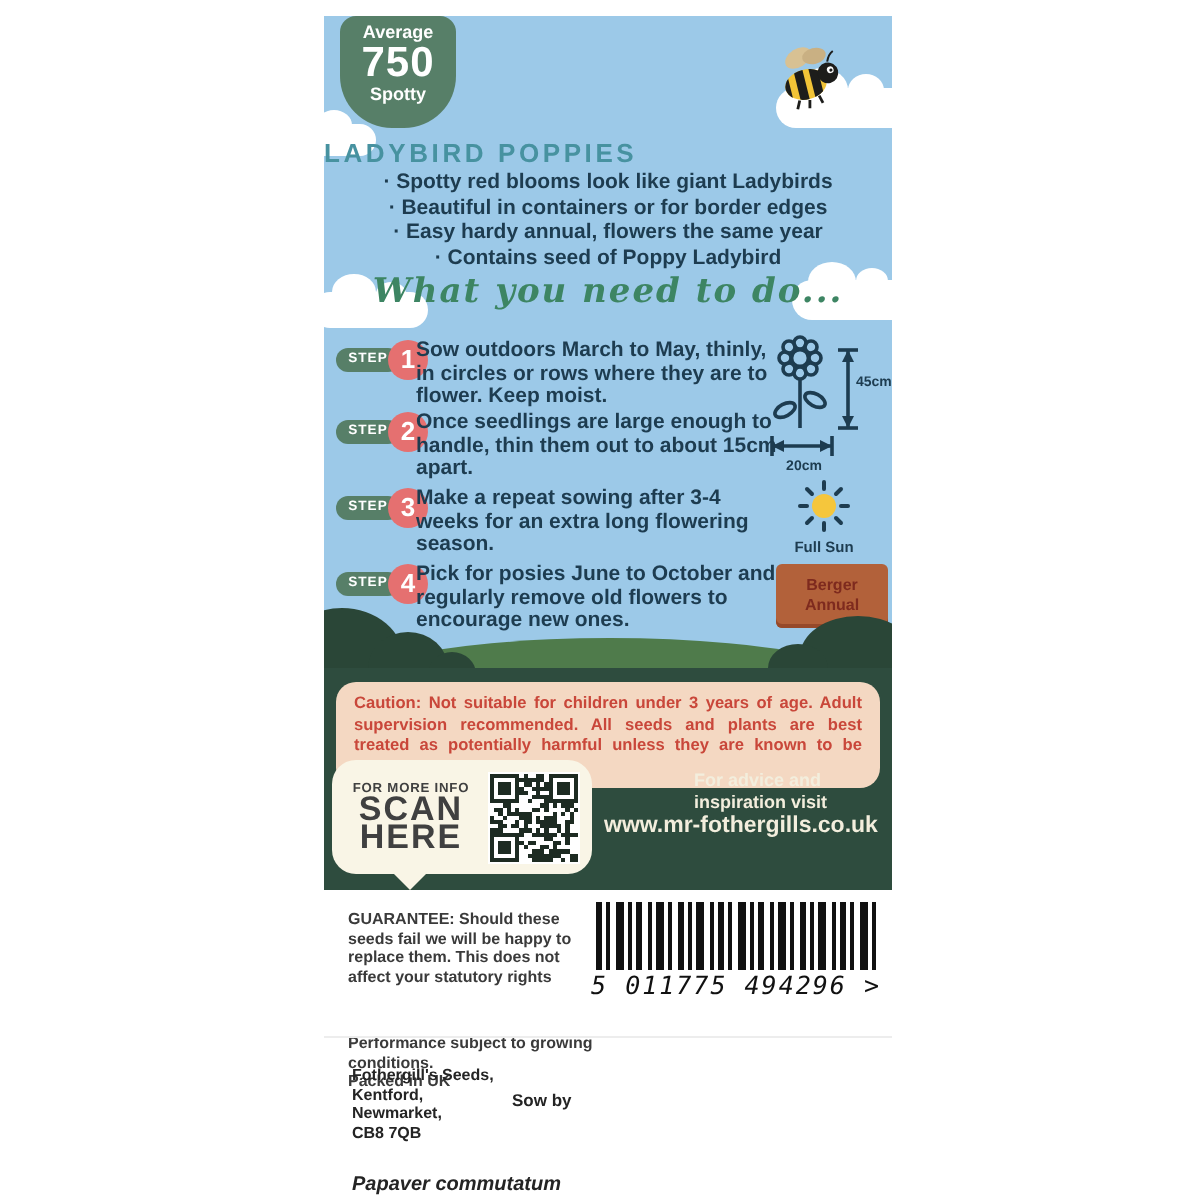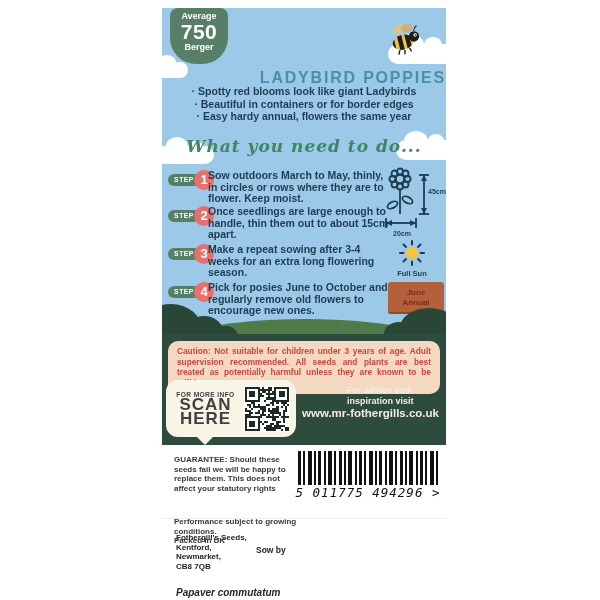--- a/index.html
+++ b/index.html
@@ -22,22 +22,22 @@
   .cloud-right-mid::before{width:24px;height:20px;left:8px;top:-9px;}
   .cloud-right-mid::after{width:16px;height:13px;left:32px;top:-6px;}
 
   .badge-seeds{position:absolute;left:8px;top:0;width:58px;height:56px;background:#577f68;
     border-radius:8px 8px 26px 26px;color:#fff;text-align:center;font-weight:bold;padding-top:3px;box-sizing:border-box;}
   .badge-seeds .l1,.badge-seeds .l3{font-size:9px;line-height:11px;}
   .badge-seeds .l2{font-size:21px;line-height:20px;letter-spacing:.5px;}
 
   .bee{position:absolute;right:22px;top:12px;width:40px;height:38px;}
 
-  .title{position:absolute;left:0;top:61px;width:284px;text-align:right;color:#4792a0;
-    font-size:16px;font-weight:bold;letter-spacing:1.8px;}
+  .title{position:absolute;left:0;top:61px;width:284px;text-align:left;color:#4792a0;
+    font-size:13px;font-weight:bold;letter-spacing:1.8px;}
   .bullets{position:absolute;left:0;top:77px;width:284px;text-align:center;color:#1d3c50;
     font-size:10.5px;font-weight:bold;line-height:12.5px;}
   .bullets span{display:block;}
 
   .script-title{position:absolute;left:0;top:128px;width:284px;text-align:center;color:#3d8563;
     font-family:"DejaVu Serif",serif;font-style:italic;font-weight:bold;font-size:17px;letter-spacing:1px;}
 
   .step-row{position:absolute;left:6px;}
   .step-badge{position:relative;width:54px;height:20px;}
   .step-pill{position:absolute;left:0;top:4px;width:32px;height:12px;background:#577f68;border-radius:6px;
@@ -112,21 +112,21 @@
 
   <div class="sky">
     <div class="cloud cloud-bee"></div>
     <div class="cloud cloud-left-top"></div>
     <div class="cloud cloud-left-mid"></div>
     <div class="cloud cloud-right-mid"></div>
 
     <div class="badge-seeds">
       <div class="l1">Average</div>
       <div class="l2">750</div>
-      <div class="l3">Berger</div>
+      <div class="l3">Spotty</div>
     </div>
 
     <div class="bee">
       <svg viewBox="0 0 40 38">
         <ellipse cx="15" cy="9" rx="7" ry="4.5" fill="#d8c193" transform="rotate(-32 15 9)"></ellipse>
         <ellipse cx="23" cy="8" rx="6" ry="4" fill="#c9b083" transform="rotate(-14 23 8)"></ellipse>
         <g transform="rotate(-14 20 22)">
           <clipPath id="beebody">
               <ellipse cx="19" cy="22" rx="10.5" ry="7.5"></ellipse>
             </clipPath>
@@ -148,20 +148,21 @@
         </g>
       </svg>
     </div>
 
     <div class="title">LADYBIRD POPPIES</div>
 
     <div class="bullets">
       <span>· Spotty red blooms look like giant Ladybirds</span>
       <span>· Beautiful in containers or for border edges</span>
       <span>· Easy hardy annual, flowers the same year</span>
+      <span>· Contains seed of Poppy Ladybird</span>
     </div>
 
     <div class="script-title">What you need to do...</div>
 
     <div class="step-row s1">
       <div class="step-badge">
         <div class="step-pill">STEP</div>
         <div class="step-num">1</div>
       </div>
       <div class="step-text">Sow outdoors March to May, thinly, in circles or rows where they are to flower. Keep moist.</div>
@@ -236,21 +237,21 @@
           <line x1="7.5" y1="22.5" x2="10" y2="20"></line>
             <line x1="22" y1="8" x2="24.5" y2="5.5"></line>
         </g>
       </svg>
       <div class="sun-label">Full Sun</div>
     </div>
 
     <div class="sign">
       <div class="sign-post"></div>
       <div class="sign-board">
-        <div>June</div>
+        <div>Berger</div>
         <div>Annual</div>
       </div>
     </div>
 
     <div class="hill-light"></div>
     <div class="bush bush-l1"></div>
     <div class="bush bush-l2"></div>
     <div class="bush bush-l3"></div>
     <div class="bush bush-r1"></div>
     <div class="bush bush-r2"></div>

